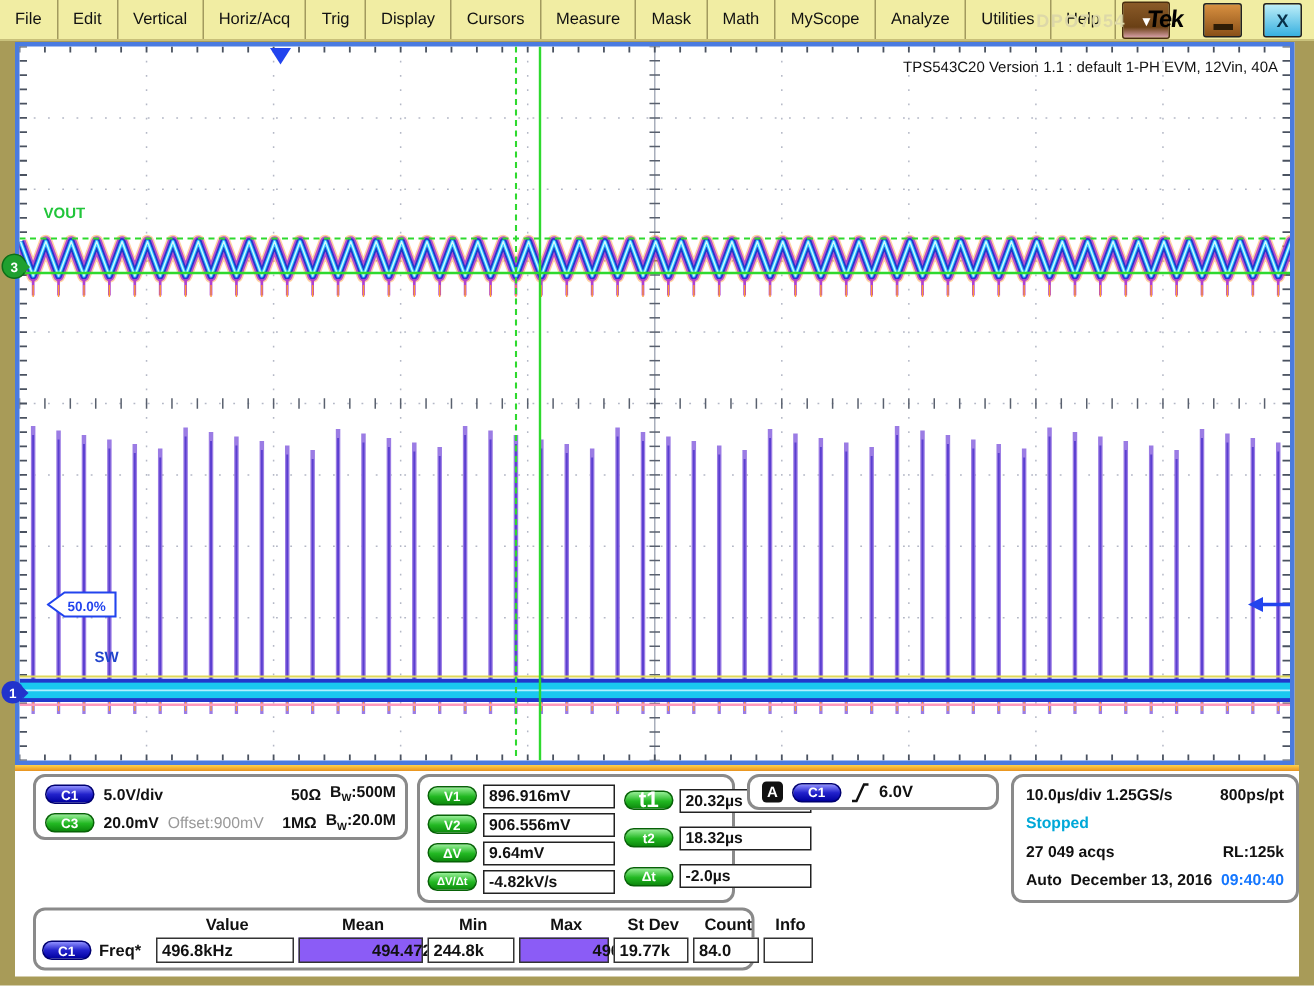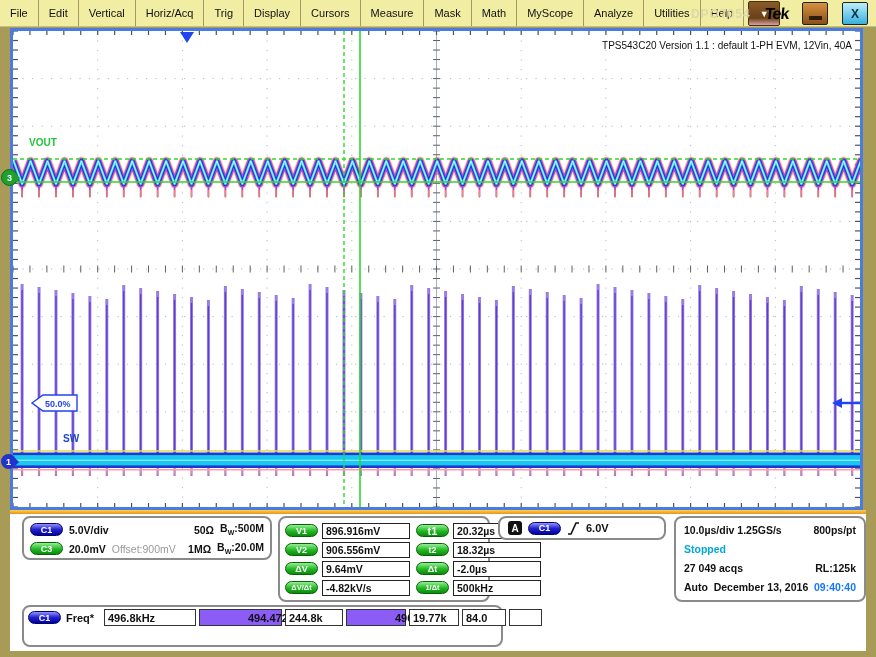--- a/index.html
+++ b/index.html
@@ -817,34 +817,30 @@
         <span class="pill pill-green" style="font-size: 9px;">ΔV</span>
         <span class="vbox">9.64mV</span>
       </div>
       <div class="cur-row">
         <span class="pill pill-green" style="font-size: 7.5px;">ΔV/Δt</span>
         <span class="vbox">-4.82kV/s</span>
       </div>
     </div>
   <div class="cur-col" style="flex:1">
       <div class="cur-row">
-        <span class="pill pill-green" style="font-size: 11px; text-align: center;">t1</span>
+        <span class="pill pill-green" style="font-size: 15px; text-align: center;">t1</span>
         <span class="vbox">20.32µs</span>
       </div>
       <div class="cur-row">
         <span class="pill pill-green" style="font-size: 9px;">t2</span>
         <span class="vbox">18.32µs</span>
       </div>
       <div class="cur-row">
         <span class="pill pill-green" style="font-size: 9px;">Δt</span>
         <span class="vbox">-2.0µs</span>
-      </div>
-      <div class="cur-row">
-        <span class="pill pill-green" style="font-size: 7.5px;">1/Δt</span>
-        <span class="vbox">500kHz</span>
       </div>
     </div>
 </div>
 
 <div class="panel" style="left:498px;top:516px;width:168px;height:24px;display:flex;align-items:center;gap:6px;padding:0 8px;">
   <span class="trg-a">A</span>
   <span class="pill pill-blue">C1</span>
   <svg width="13" height="15" viewBox="0 0 13 15">
     <path d="M1,13 H4 L9,2 H12" fill="none" stroke="#111" stroke-width="1.6"></path>
   </svg>
@@ -864,20 +860,30 @@
     <span class="rd">RL:125k</span>
   </div>
   <div class="acq-row">
     <span class="rd">Auto</span>
     <span class="rd">December 13, 2016</span>
     <span class="rd blue-txt">09:40:40</span>
   </div>
 </div>
 
 <div class="panel" style="left:22px;top:605px;width:481px;height:42px;padding:2px 0 0 0;">
+  <div class="meas-grid" id="meas-head">
+      <span class="mh"></span>
+      <span class="mh">Value</span>
+      <span class="mh">Mean</span>
+      <span class="mh">Min</span>
+      <span class="mh">Max</span>
+      <span class="mh">St Dev</span>
+      <span class="mh">Count</span>
+      <span class="mh">Info</span>
+    </div>
   <div class="meas-grid" id="meas-row">
       <span class="msrc">
         <span class="pill pill-blue">C1</span>
         <span class="rd" style="font-size: 11px;">Freq*</span>
       </span>
       <span class="mcell">496.8kHz</span>
       <span class="mcell shaded">494.47258k</span>
       <span class="mcell">244.8k</span>
       <span class="mcell shaded">496.8k</span>
       <span class="mcell">19.77k</span>

